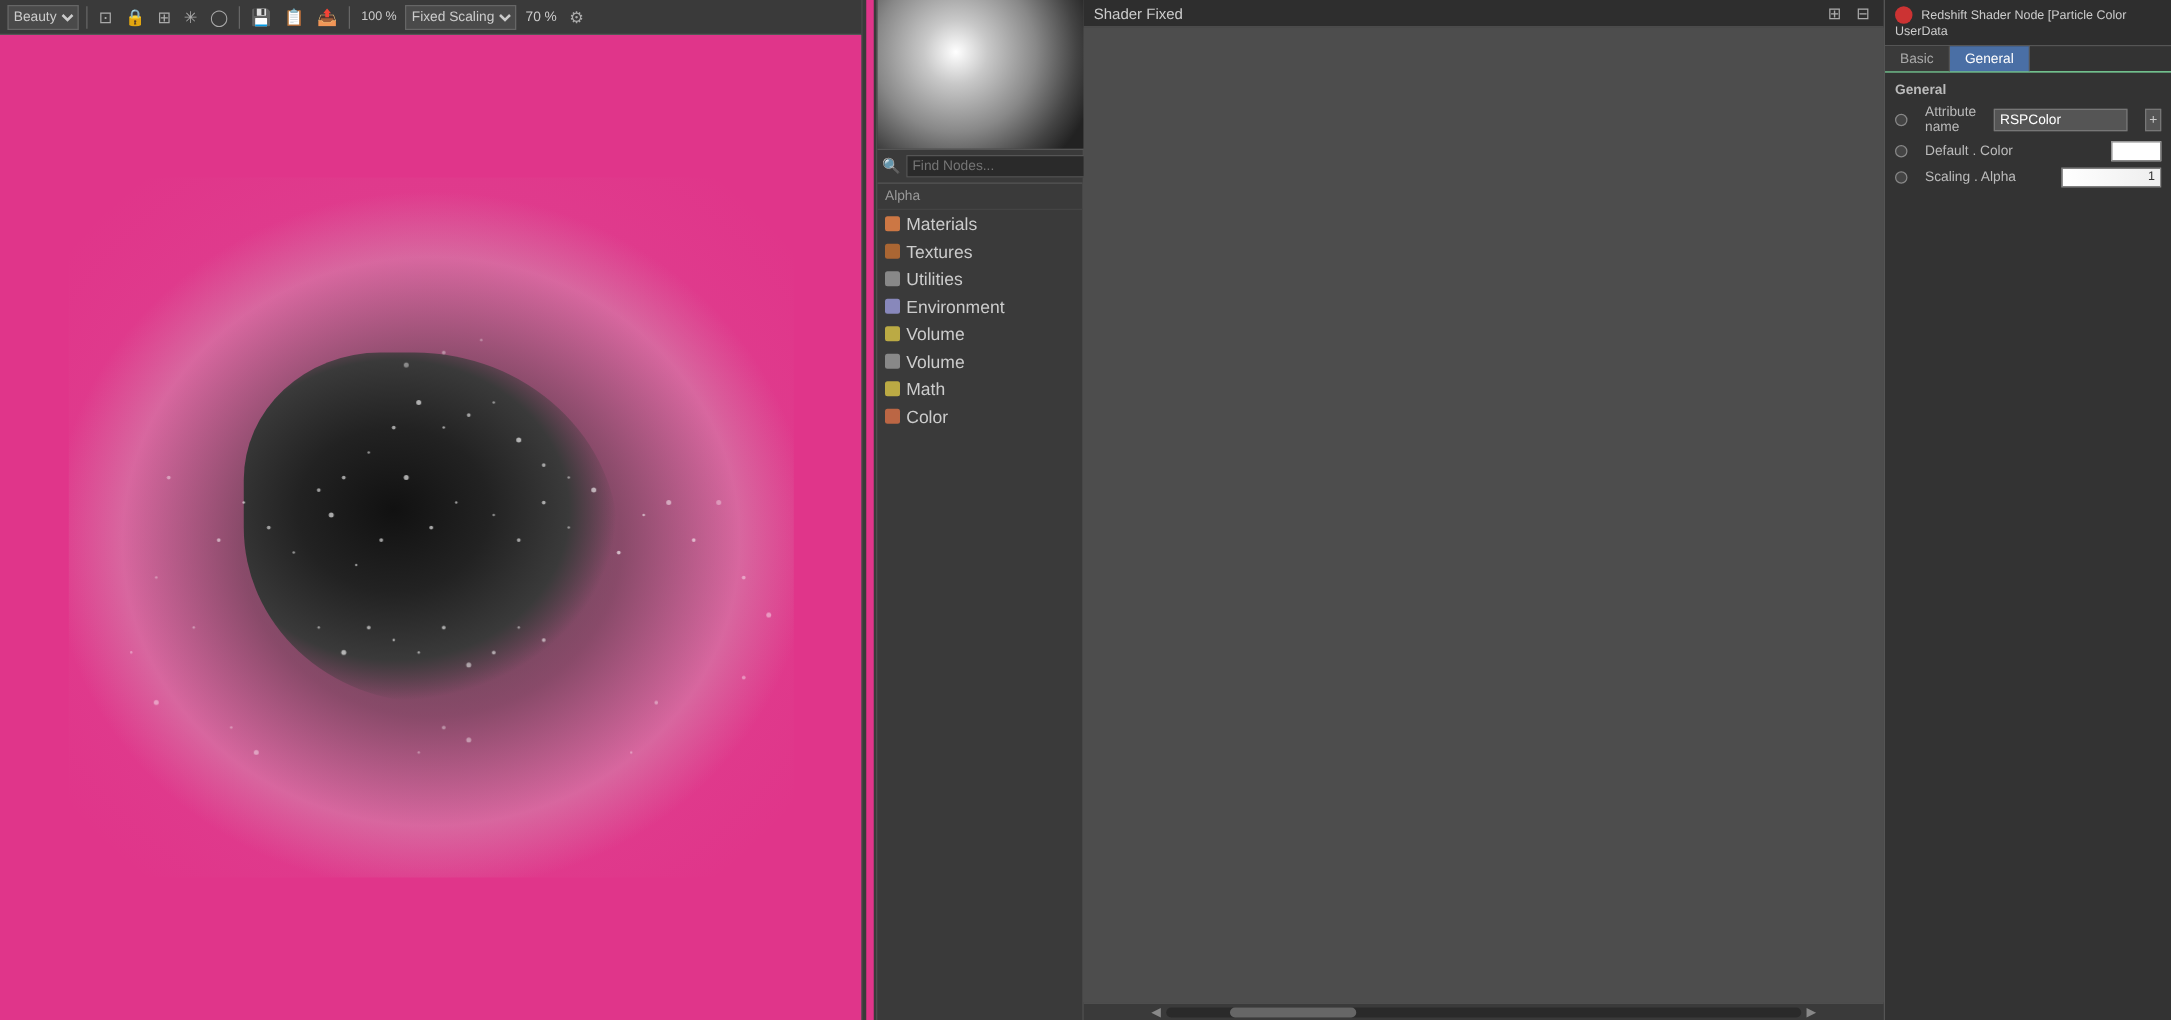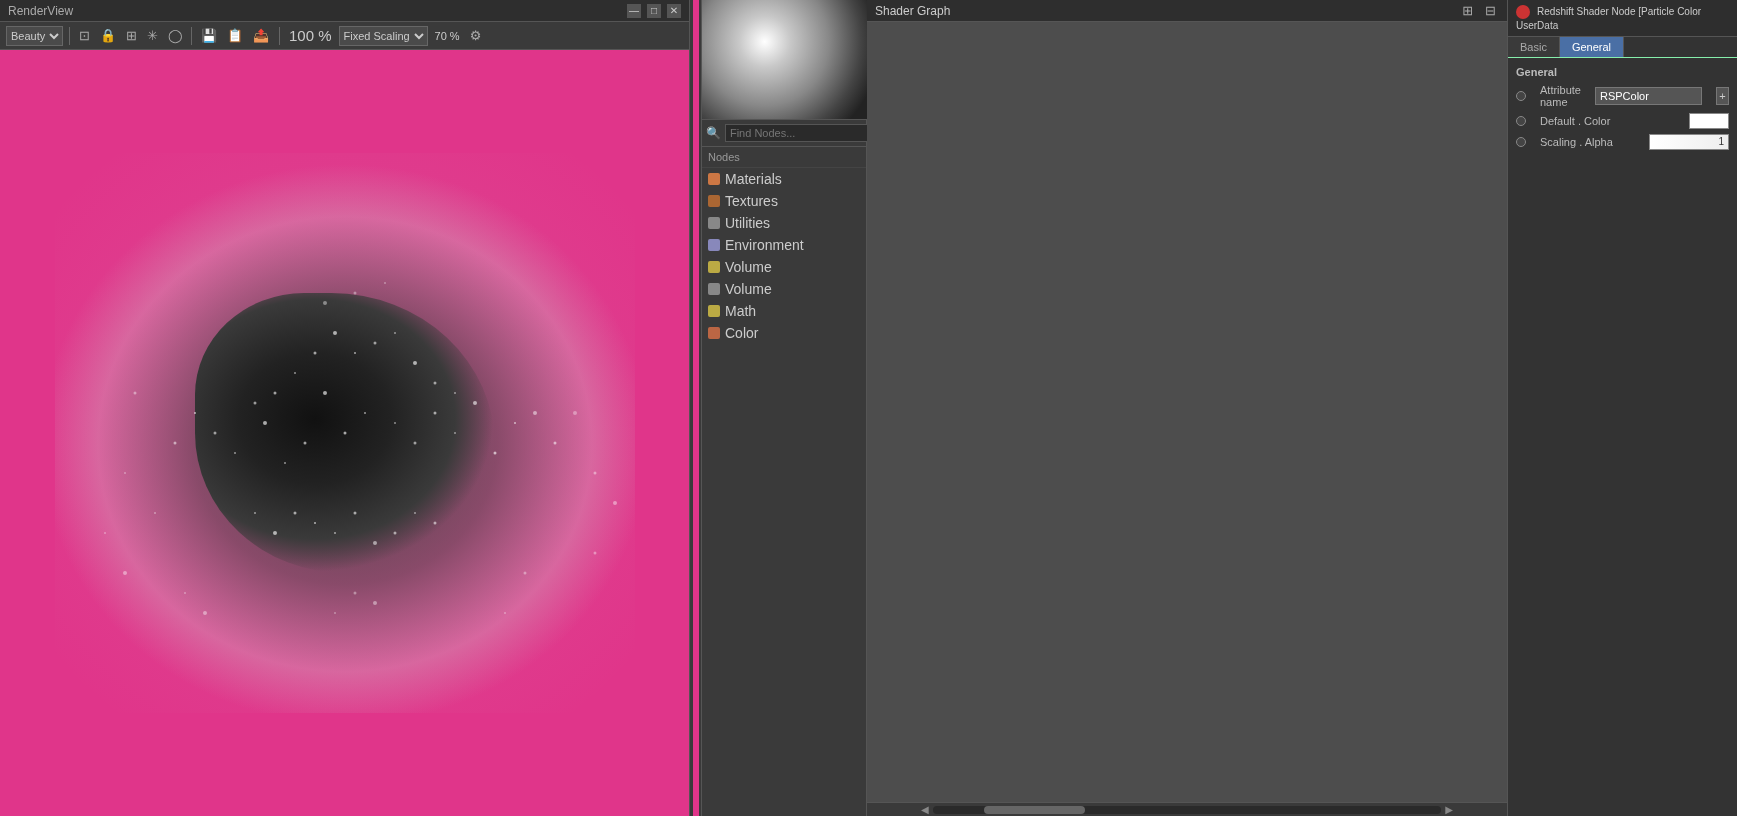--- a/index.html
+++ b/index.html
@@ -415,44 +415,36 @@
       color: #888;
       font-size: 10px;
       cursor: pointer;
       padding: 0 4px;
     }
   </style>
 </head>
 <body>
 
 <div id="render-view">
-  <div id="render-view-titlebar">
-    <span id="render-view-title">RenderView</span>
-    <div id="window-controls">
-      <button class="win-btn">—</button>
-      <button class="win-btn">□</button>
-      <button class="win-btn">✕</button>
-    </div>
-  </div>
   <div id="render-toolbar">
     <select class="toolbar-select">
       <option>Beauty</option>
     </select>
     <div class="toolbar-separator"></div>
     <button class="toolbar-icon-btn">⊡</button>
     <button class="toolbar-icon-btn">🔒</button>
     <button class="toolbar-icon-btn">⊞</button>
     <button class="toolbar-icon-btn">✳</button>
     <button class="toolbar-icon-btn">◯</button>
     <div class="toolbar-separator"></div>
     <button class="toolbar-icon-btn">💾</button>
     <button class="toolbar-icon-btn">📋</button>
     <button class="toolbar-icon-btn">📤</button>
     <div class="toolbar-separator"></div>
-    <span style="font-size:15px;color:#ccc;margin:0 3px;">100 %</span>
+    <span style="font-size:10px;color:#ccc;margin:0 3px;">100 %</span>
     <select class="toolbar-select">
       <option>Fixed Scaling</option>
     </select>
     <span style="font-size:11px;color:#ccc;margin:12px 3px;">70 %</span>
     <button class="toolbar-icon-btn">⚙</button>
   </div>
   <div id="render-canvas">
     <div id="render-particle-image">
       <div class="particle-cloud">
         <div class="particle-scatter"></div>
@@ -536,21 +528,21 @@
   <div id="shader-graph-area">
 
     <div id="node-browser">
       <div id="preview-sphere"></div>
 
       <div id="find-nodes-bar">
         <span id="find-nodes-icon">🔍</span>
         <input id="find-nodes-input" class="find-nodes-input" type="text" placeholder="Find Nodes..." style="">
       </div>
 
-      <div id="nodes-label">Nodes</div>
+      <div id="nodes-label">Alpha</div>
 
       <div id="node-list">
 
       <div class="node-category">
             <div class="node-cat-icon" style="background: rgb(204, 119, 68);"></div>
             <span>Materials</span>
           </div>
           <div class="node-category">
             <div class="node-cat-icon" style="background: rgb(170, 102, 51);"></div>
             <span>Textures</span>
@@ -577,21 +569,21 @@
           </div>
           <div class="node-category">
             <div class="node-cat-icon" style="background: rgb(187, 102, 68);"></div>
             <span>Color</span>
           </div>
         </div>
     </div>
 
     <div id="shader-canvas-container">
       <div id="shader-graph-header">
-        <span id="shader-graph-title">Shader Graph</span>
+        <span id="shader-graph-title">Shader Fixed</span>
         <div id="shader-graph-controls">
           <button class="toolbar-icon-btn">⊞</button>
           <button class="toolbar-icon-btn">⊟</button>
         </div>
       </div>
 
       <div id="shader-canvas">
 
         <svg id="connections-svg">
 

